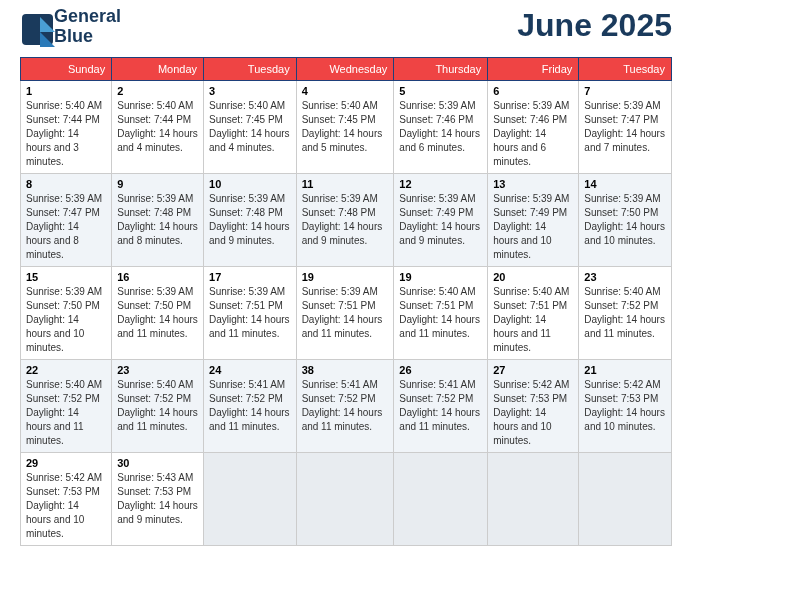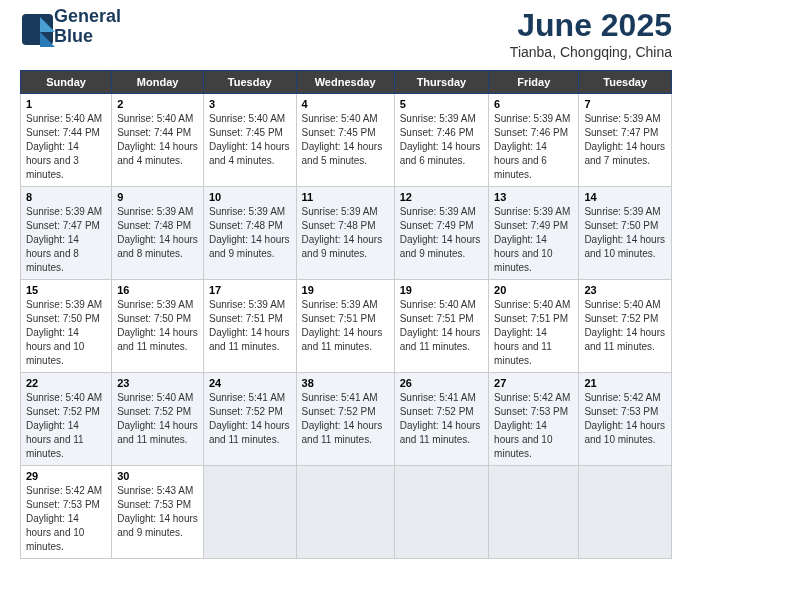--- a/index.html
+++ b/index.html
@@ -49,26 +49,26 @@
     .calendar-subtitle {
       font-size: 14px;
       color: #333;
     }
     .calendar-table {
       width: 100%;
       border-collapse: collapse;
       font-size: 9.5px;
     }
     .calendar-table th {
-      background: #404040;
+      background: #ef4444;
       color: white;
-      text-align: center;
+      text-align: right;
       padding: 5px 6px;
       font-size: 11px;
-      font-weight: bold;
+      font-weight: normal;
       border: 1px solid #1e3f7a;
     }
     .calendar-table td {
       border: 1px solid #ccc;
       vertical-align: top;
       padding: 4px 5px;
       width: 110px;
       background: #fff;
       height: 70px;
     }
@@ -108,21 +108,20 @@
           <polygon points="20,20 35,35 20,35" fill="#2a7ab8"></polygon>
         </svg>
       </div>
       <div class="logo-text">
         <div>General</div>
         <div>Blue</div>
       </div>
     </div>
     <div class="title-block">
       <div class="calendar-title">June 2025</div>
-      <div class="calendar-subtitle">Tianba, Chongqing, China</div>
     </div>
   </div>
 
   <table class="calendar-table">
     <thead>
       <tr>
       <th>Sunday</th>
           <th>Monday</th>
           <th>Tuesday</th>
           <th>Wednesday</th>

